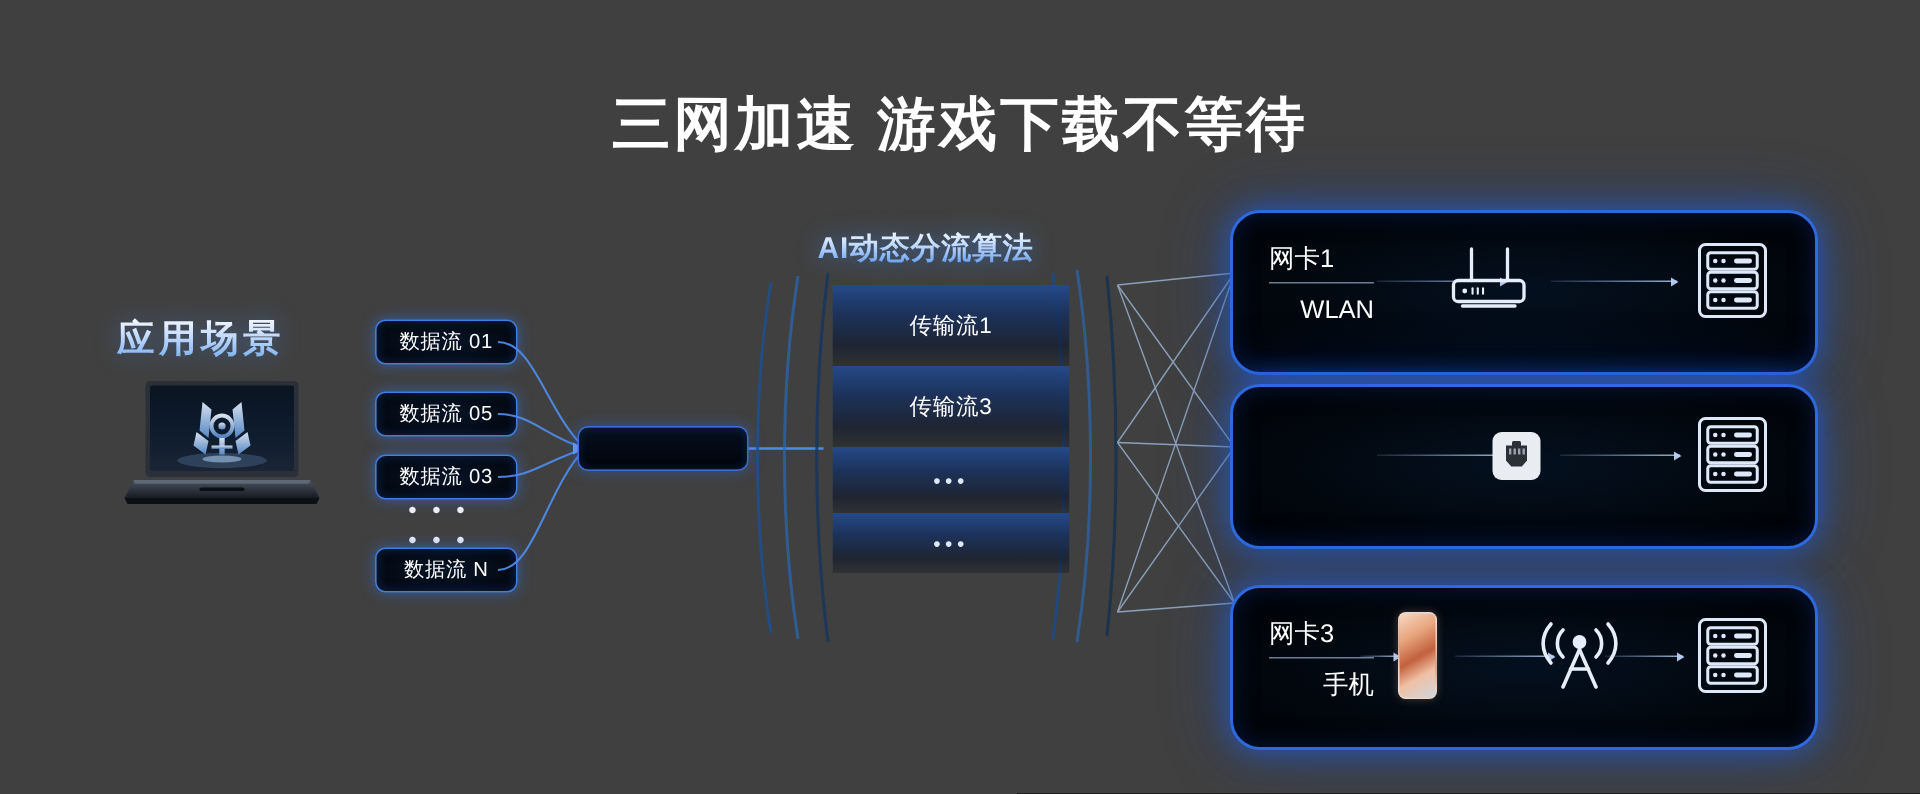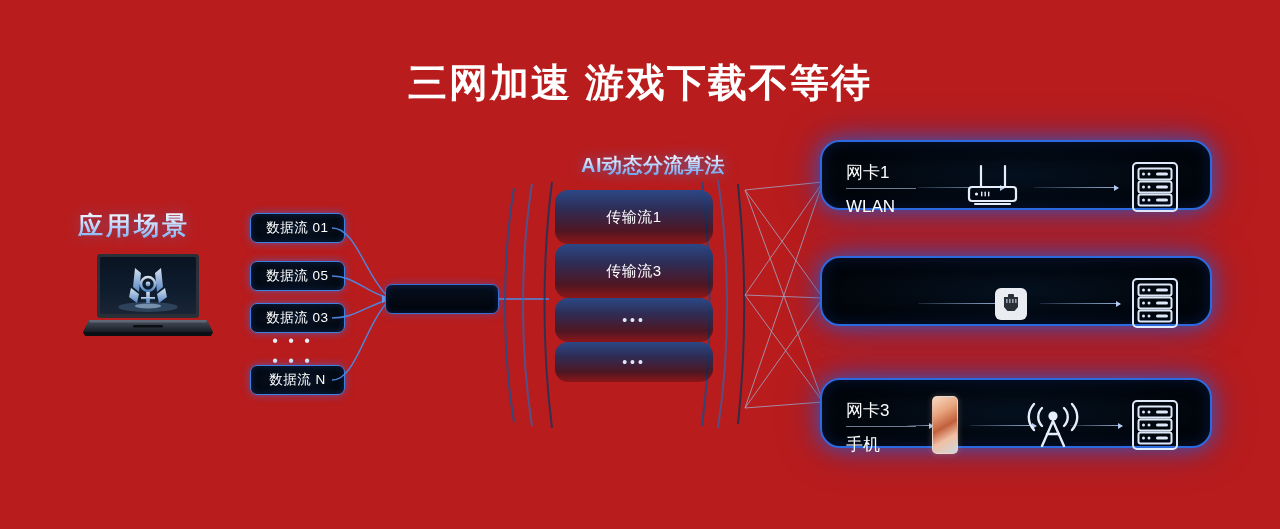--- a/index.html
+++ b/index.html
@@ -5,21 +5,21 @@
   * { box-sizing: border-box; margin: 0; padding: 0; }
   html, body {
     width: 1280px; height: 529px;
     background: #000;
     overflow: hidden;
     font-family: "Liberation Sans", "DejaVu Sans", sans-serif;
   }
   #stage {
     position: relative;
     width: 1280px; height: 529px;
-    background: #b91c1c;
+    background: #404040;
     overflow: hidden;
   }
 
   
   #page-title {
     position: absolute;
     top: 56px; left: 0; width: 1280px;
     text-align: center;
     font-size: 39px;
     font-weight: 700;
@@ -86,21 +86,21 @@
     border-radius: 7px;
     background: linear-gradient(180deg, #06101f 0%, #01040a 100%);
     box-shadow: 0 0 9px rgba(45,100,210,0.55), inset 0 0 6px rgba(20,60,150,0.45);
   }
 
   
   #ai-heading {
     position: absolute;
     left: 545px; top: 152px;
     width: 180px;
-    text-align: right;
+    text-align: left;
     font-size: 20px;
     font-weight: 700;
     letter-spacing: 0.5px;
     white-space: nowrap;
     background: linear-gradient(180deg, #ffffff 0%, #bcd8ff 45%, #4f8fe8 100%);
     -webkit-background-clip: text;
     background-clip: text;
     color: transparent;
     -webkit-text-fill-color: transparent;
     filter: drop-shadow(0 0 7px rgba(60,130,230,0.6));
@@ -120,46 +120,45 @@
     justify-content: center;
     color: #ffffff;
     font-size: 15px;
     letter-spacing: 0.5px;
     white-space: nowrap;
     background: linear-gradient(180deg,
         rgba(36,74,140,0.95) 0%,
         rgba(22,48,96,0.85) 35%,
         rgba(8,18,40,0.6) 75%,
         rgba(2,5,12,0.25) 100%);
-    border-radius: 13px;
   }
   .flow-row.dots { font-size: 14px; letter-spacing: 3px; color: #dfe8f6; height: 44px; }
   .flow-row.dots:last-child { height: 40px; }
 
   
   .net-card {
     position: absolute;
     left: 820px;
-    width: 392px; height: 70px;
+    width: 392px; height: 110px;
     border-radius: 20px;
     border: 2.4px solid #2d6ae0;
     background: radial-gradient(ellipse at 50% 50%, #04101f 0%, #010408 80%);
     box-shadow: 0 0 20px rgba(35,95,215,0.75), 0 0 44px rgba(25,70,180,0.45), inset 0 0 16px rgba(12,40,110,0.5);
   }
   .card-label {
     position: absolute;
     left: 24px; top: 17px;
     width: 70px;
     color: #ffffff;
     font-size: 17px;
     line-height: 27px;
     white-space: nowrap;
   }
   .card-label .under { border-bottom: 1px solid rgba(200,220,255,0.55); padding-bottom: 2px; display: block; }
-  .card-label .below { display: block; padding-top: 4px; }
+  .card-label .below { display: block; padding-top: 4px; text-align: right; }
 
   .conn {
     position: absolute;
     height: 1px;
     background: linear-gradient(90deg, rgba(150,185,240,0.15), rgba(175,205,245,0.85));
     top: 45px;
   }
   .conn::after {
     content: "";
     position: absolute;
@@ -372,21 +371,21 @@
             <circle cx="21" cy="28" r="1.5"></circle>
           <rect x="28" y="26.4" width="12" height="3.2" rx="1.6"></rect>
           <circle cx="15.5" cy="41" r="1.5"></circle>
             <circle cx="21" cy="41" r="1.5"></circle>
           <rect x="28" y="39.4" width="12" height="3.2" rx="1.6"></rect>
         </g>
       </svg>
     </div>
   </div>
 
-  <div class="net-card" style="top:378px">
+  <div class="net-card" style="top:390px">
     <div class="card-label">
       <span class="under">网卡3</span>
       <span class="below">手机</span>
     </div>
     <div class="conn" style="left:85px; width:26px;"></div>
     <div class="phone-img" style="left:110px; top:16px;"></div>
     <div class="conn" style="left:148px; width:66px;"></div>
     <div class="icon-slot" style="left:200px; top:14px;">
       <svg width="62" height="60" viewBox="0 0 62 60">
         <g stroke="#e7eefb" stroke-width="2.4" fill="none" stroke-linecap="round">

